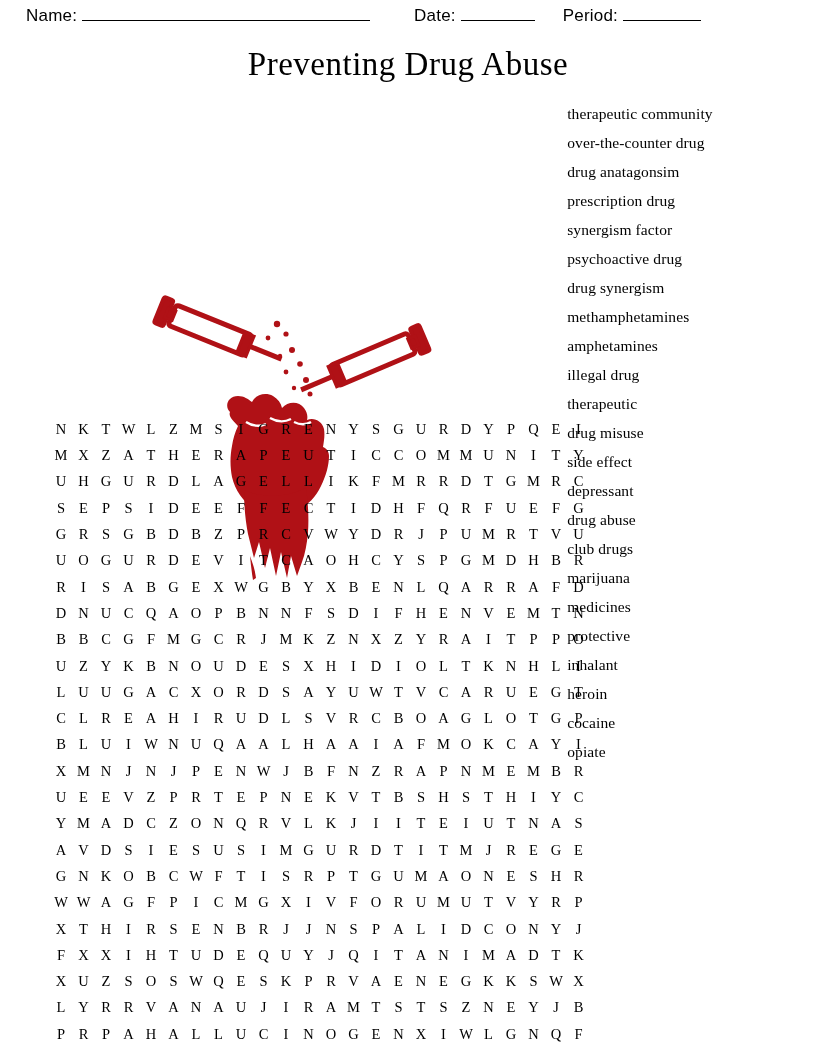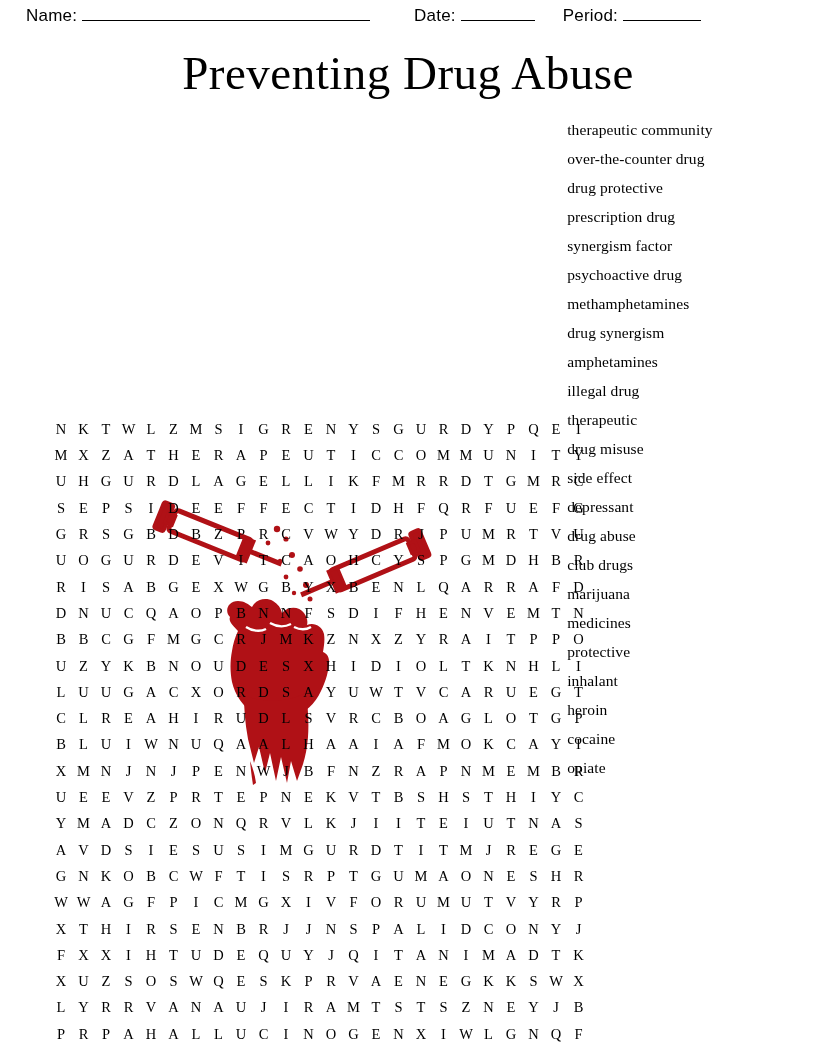--- a/index.html
+++ b/index.html
@@ -48,33 +48,33 @@
   .blank-name { width: 288px; }
   .blank-date { width: 74px; }
   .blank-period { width: 78px; }
   .hdr-gap-1 { width: 44px; }
   .hdr-gap-2 { width: 28px; }
 
   
   .title {
     text-align: center;
     font-family: "Liberation Serif", serif;
-    font-size: 47px;
+    font-size: 33px;
     font-weight: normal;
     letter-spacing: 0.5px;
     margin: 20px 0 0 0;
     padding: 0 0 0 0;
     line-height: 1.15;
   }
 
   
   .content {
     display: flex;
     flex-direction: row;
-    align-items: flex-end;
+    align-items: center;
     padding: 8px 4px 0 0;
   }
   .art-col {
     width: 570px;
     display: flex;
     justify-content: center;
     padding-top: 14px;
   }
   .art {
     width: 300px;
@@ -191,26 +191,26 @@
             c-1,12 -3,22 -6,30 l-5,14 l-6,-20 l-4,22 l-6,-26 l-5,24 l-6,-28
             l-5,20 l-6,-26 l-5,16 l-6,-24 c-3,-16 -4,-30 -4,-44 z"></path>
           <path stroke="none" d="M116,262 c1,10 2,18 3,24 l3,-2 c-1,-8 -3,-14 -6,-22z"></path>
         </g>
       </svg>
     </div>
 
     <div class="word-col">
       <div class="word-item">therapeutic community</div>
       <div class="word-item">over-the-counter drug</div>
-      <div class="word-item">drug protective</div>
+      <div class="word-item">drug anatagonsim</div>
       <div class="word-item">prescription drug</div>
       <div class="word-item">synergism factor</div>
       <div class="word-item">psychoactive drug</div>
+      <div class="word-item">drug synergism</div>
       <div class="word-item">methamphetamines</div>
-      <div class="word-item">drug synergism</div>
       <div class="word-item">amphetamines</div>
       <div class="word-item">illegal drug</div>
       <div class="word-item">therapeutic</div>
       <div class="word-item">drug misuse</div>
       <div class="word-item">side effect</div>
       <div class="word-item">depressant</div>
       <div class="word-item">drug abuse</div>
       <div class="word-item">club drugs</div>
       <div class="word-item">marijuana</div>
       <div class="word-item">medicines</div>

